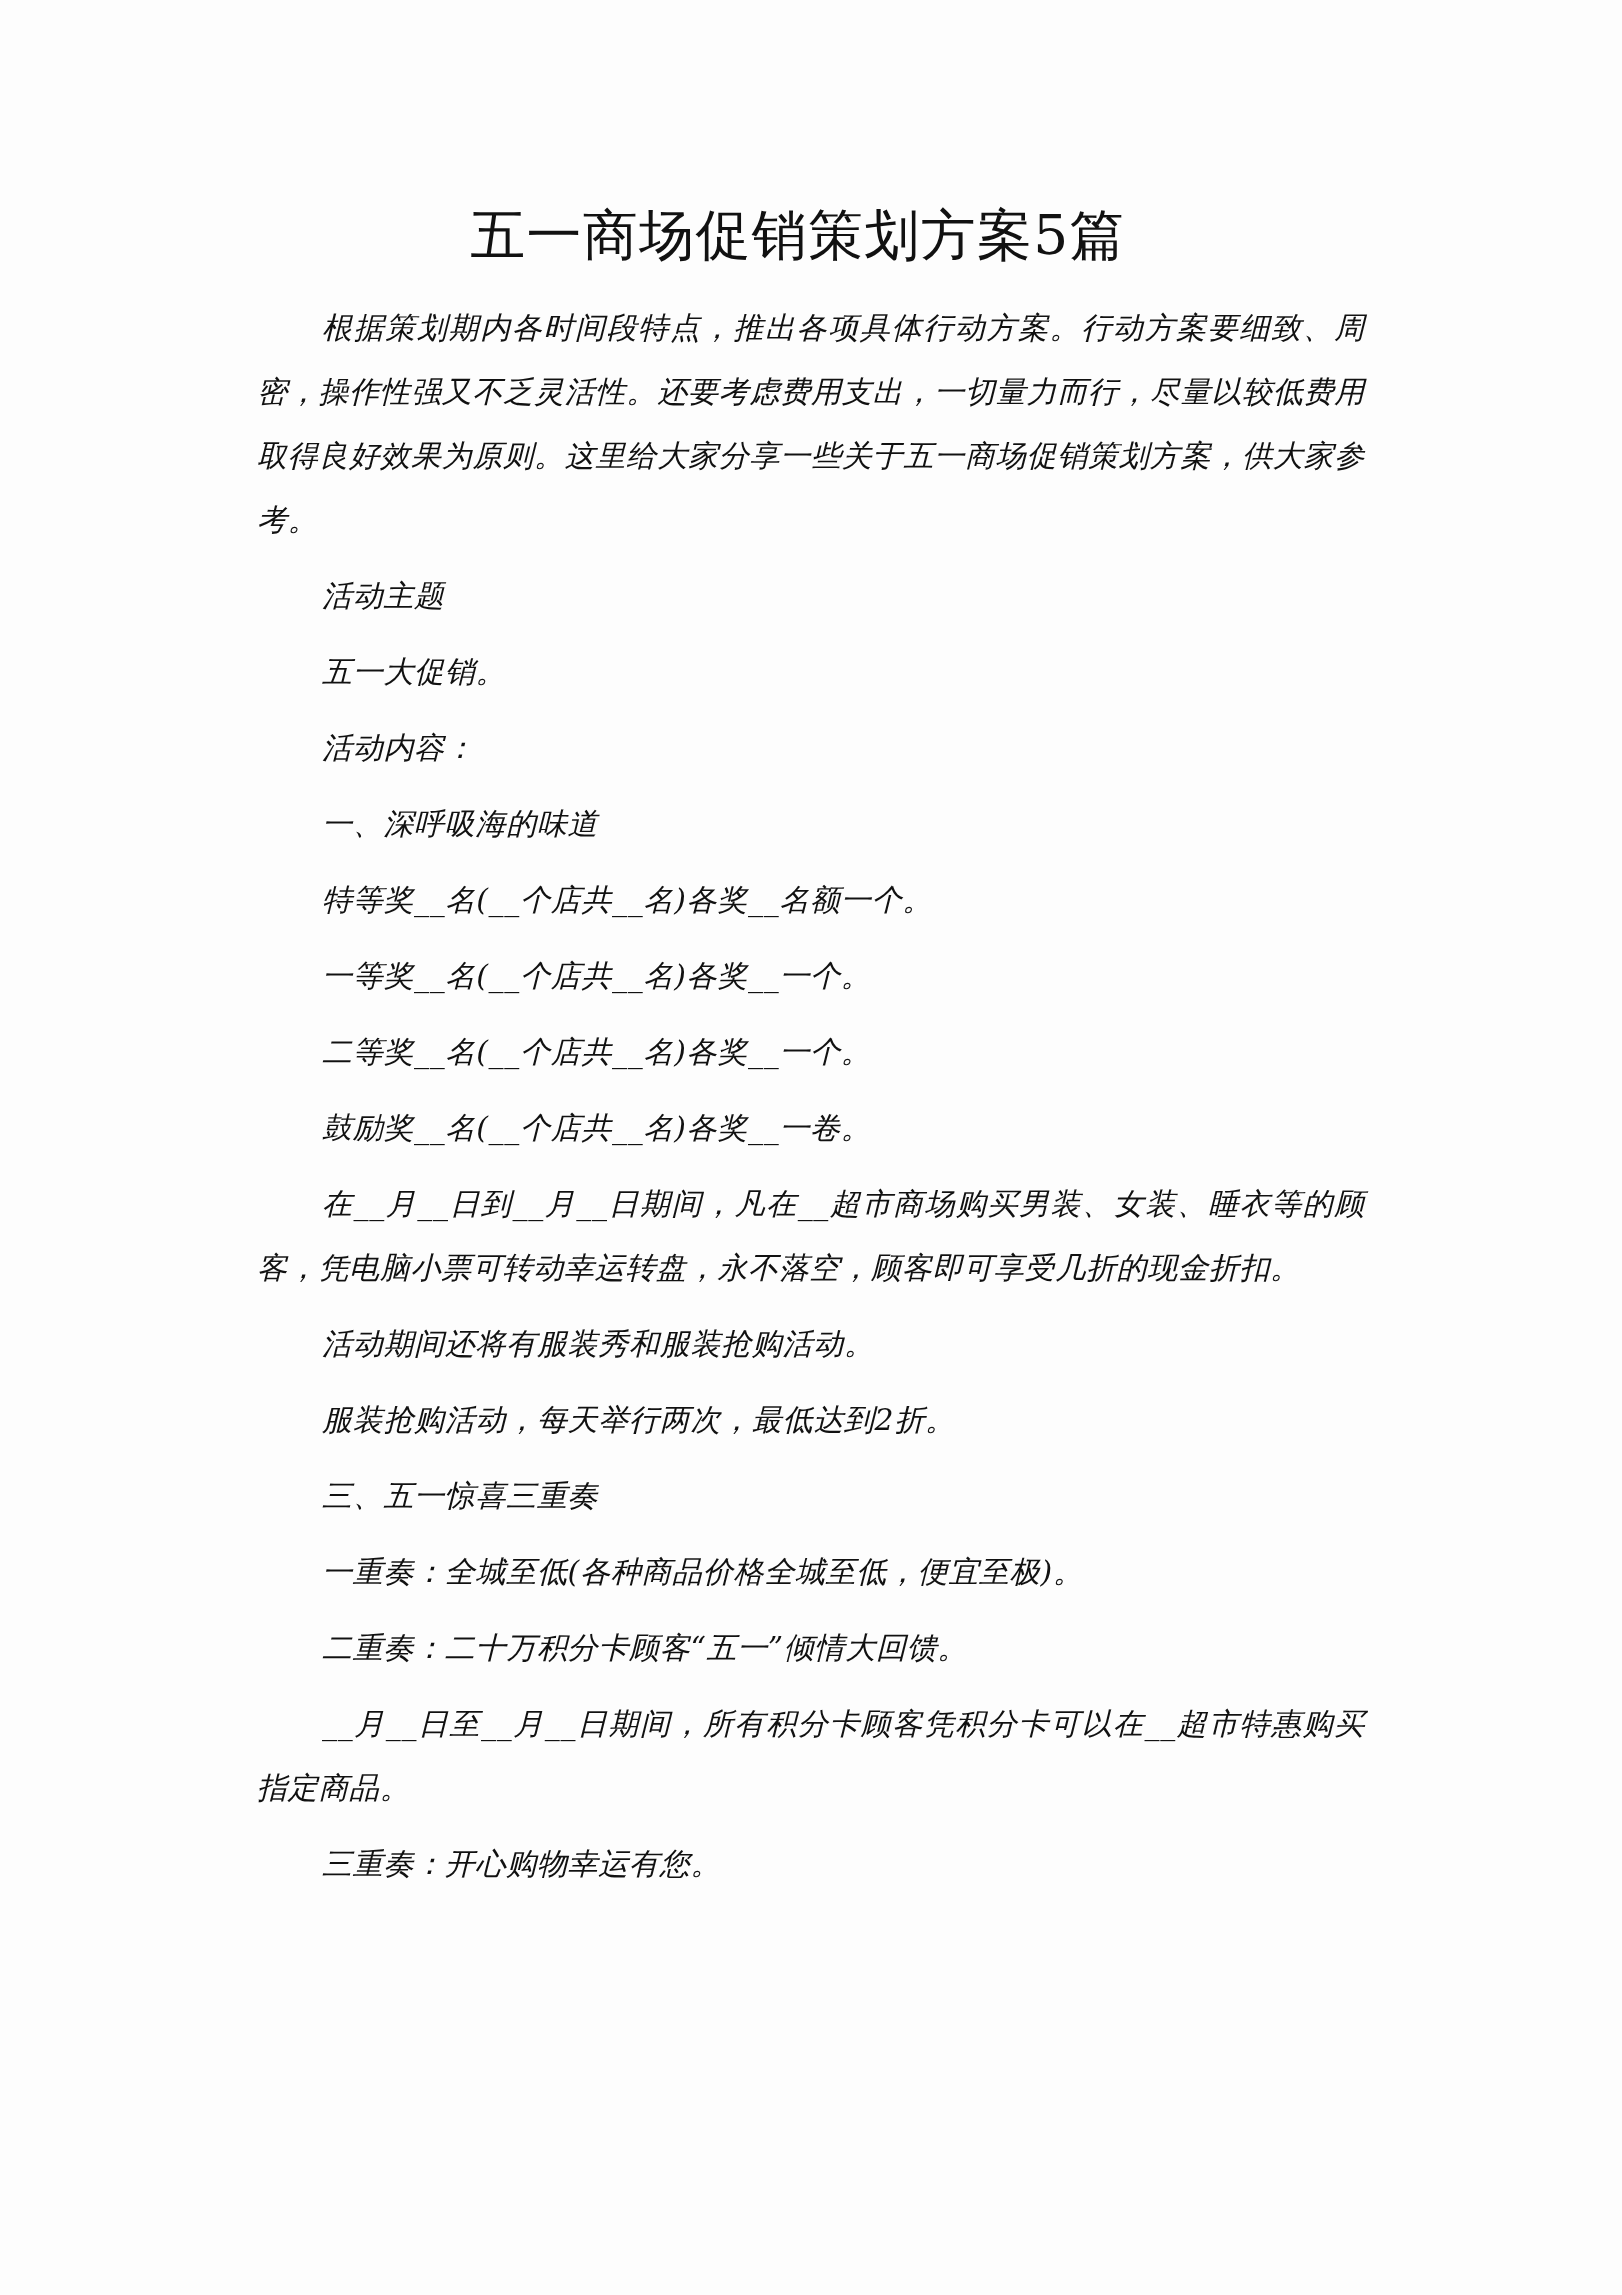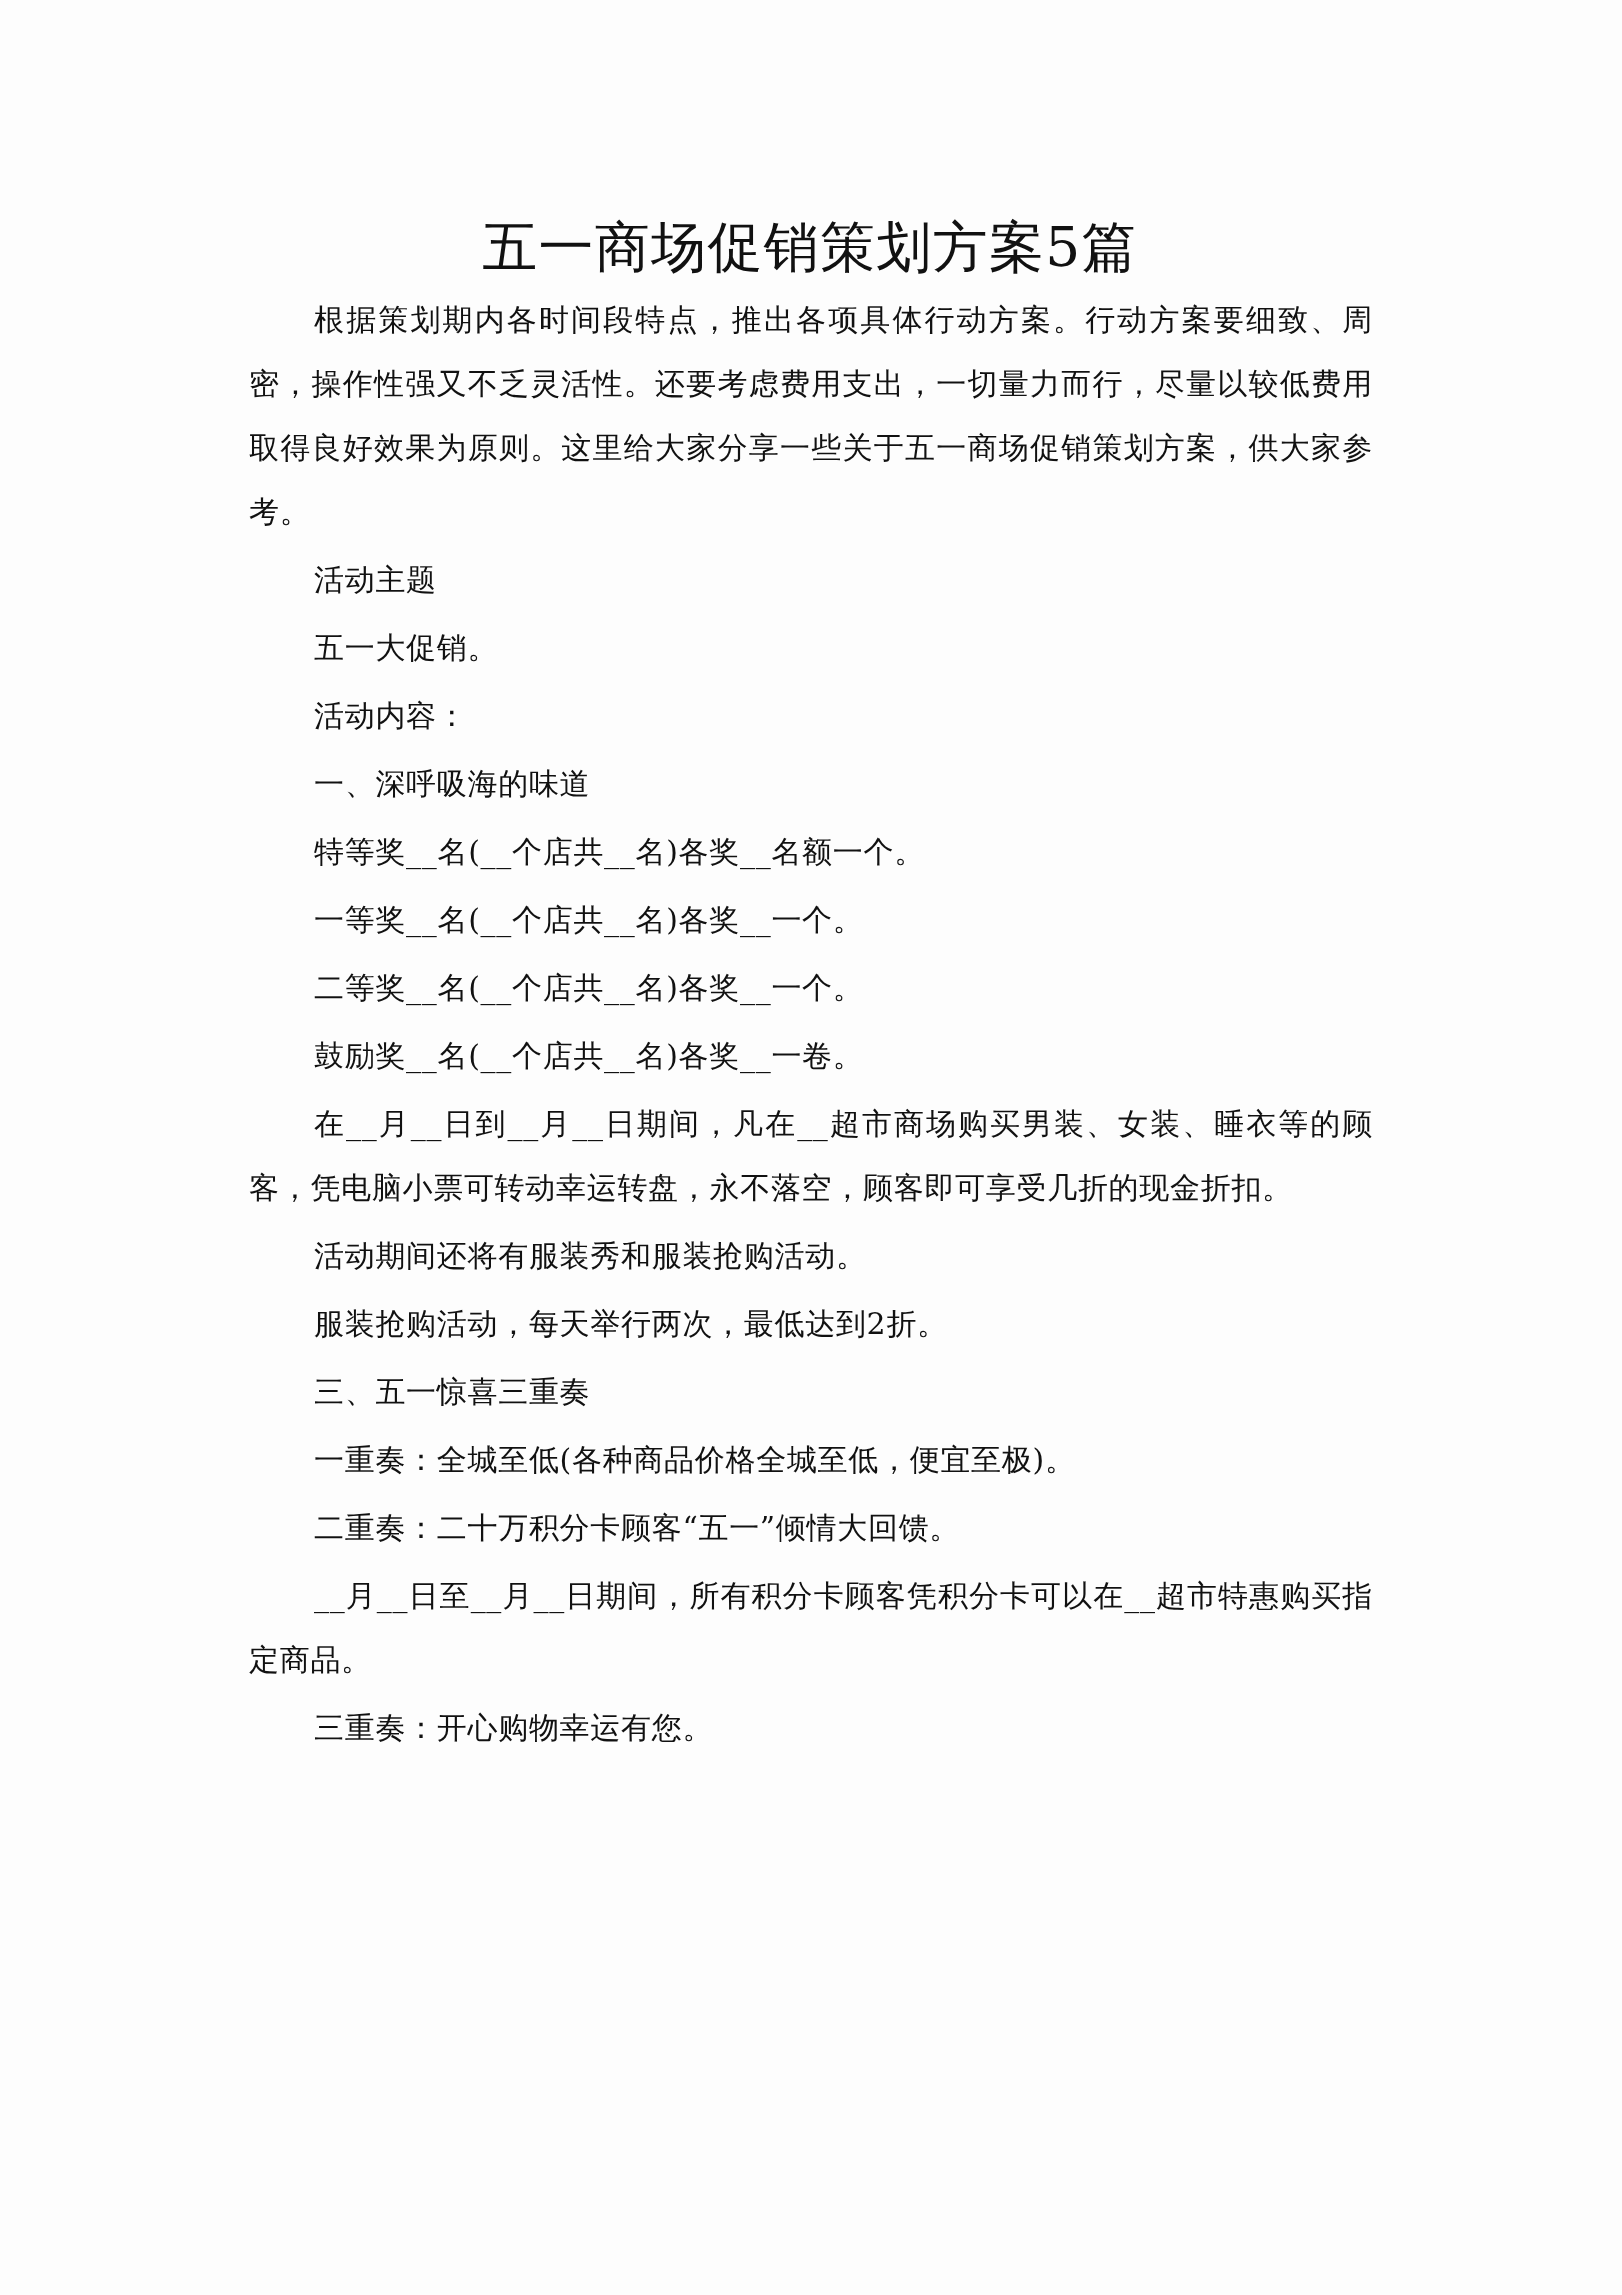--- a/index.html
+++ b/index.html
@@ -25,36 +25,37 @@
     }
     .title {
       position: absolute;
       left: 0;
       top: 196px;
       width: 1596px;
       text-align: center;
       font-size: 55px;
       line-height: 79px;
       letter-spacing: 1.3px;
-      margin: 12px;
+      margin: 0;
       font-weight: normal;
     }
     .body-text {
       position: absolute;
       left: 245px;
       top: 284px;
       width: 1132px;
       font-size: 30px;
       line-height: 64px;
     }
     .para {
-      margin: 4px;
+      margin: 12px;
       text-indent: 65px;
       text-align: justify;
       letter-spacing: 0.7px;
+      font-style: italic;
     }
   </style>
 </head>
 <body>
 
 <div class="page">
   <h1 class="title">五一商场促销策划方案5篇</h1>
 
   <div class="body-text">
     <p class="para">根据策划期内各时间段特点，推出各项具体行动方案。行动方案要细致、周密，操作性强又不乏灵活性。还要考虑费用支出，一切量力而行，尽量以较低费用取得良好效果为原则。这里给大家分享一些关于五一商场促销策划方案，供大家参考。</p>

